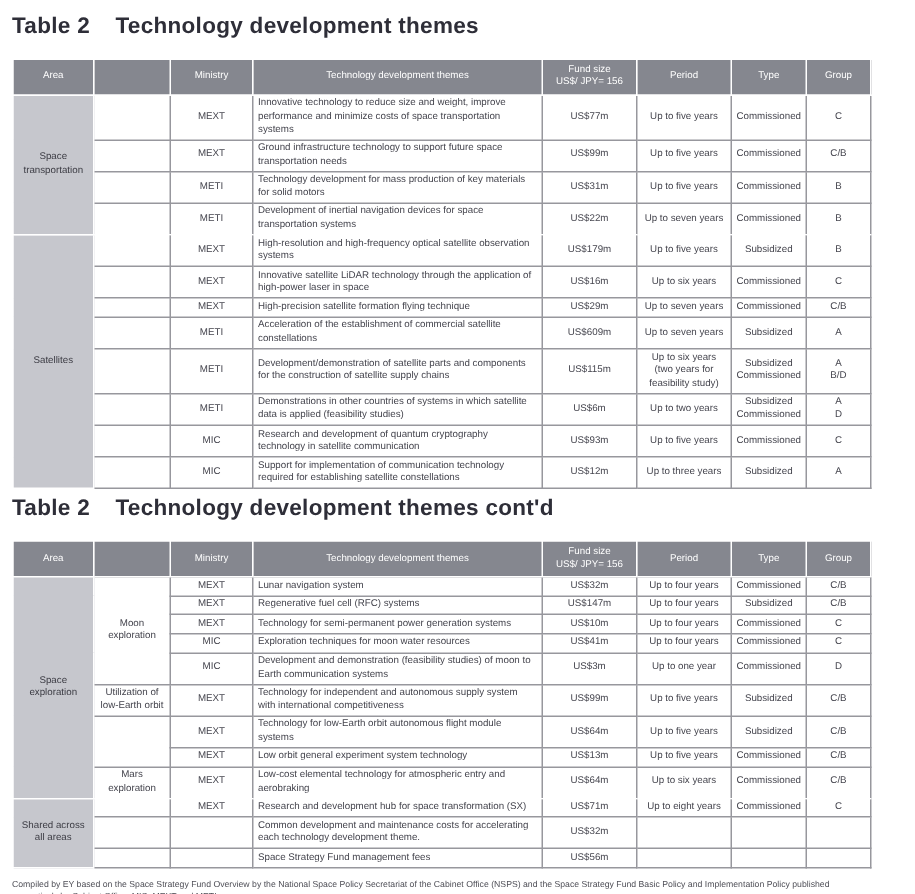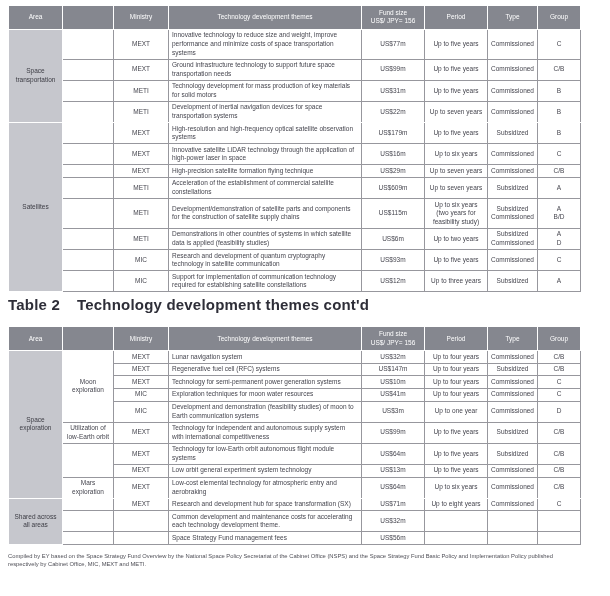--- a/index.html
+++ b/index.html
@@ -51,20 +51,23 @@
     width:572px;margin:7px 0 0 0;font-size:5.8px;line-height:1.4;
     color:var(--footnote_text);
   }
 </style>
 </head>
 <body>
 
 <div class="sheet">
 
   <div class="table-block first">
+    <h1 class="tbl-title">
+      <span class="cap-label">Table 2</span><span>Technology development themes</span>
+    </h1>
     <table>
         <colgroup>
           <col class="col-area">
           <col class="col-sub">
           <col class="col-ministry">
           <col class="col-theme">
           <col class="col-fund">
           <col class="col-period">
           <col class="col-type">
           <col class="col-group">

